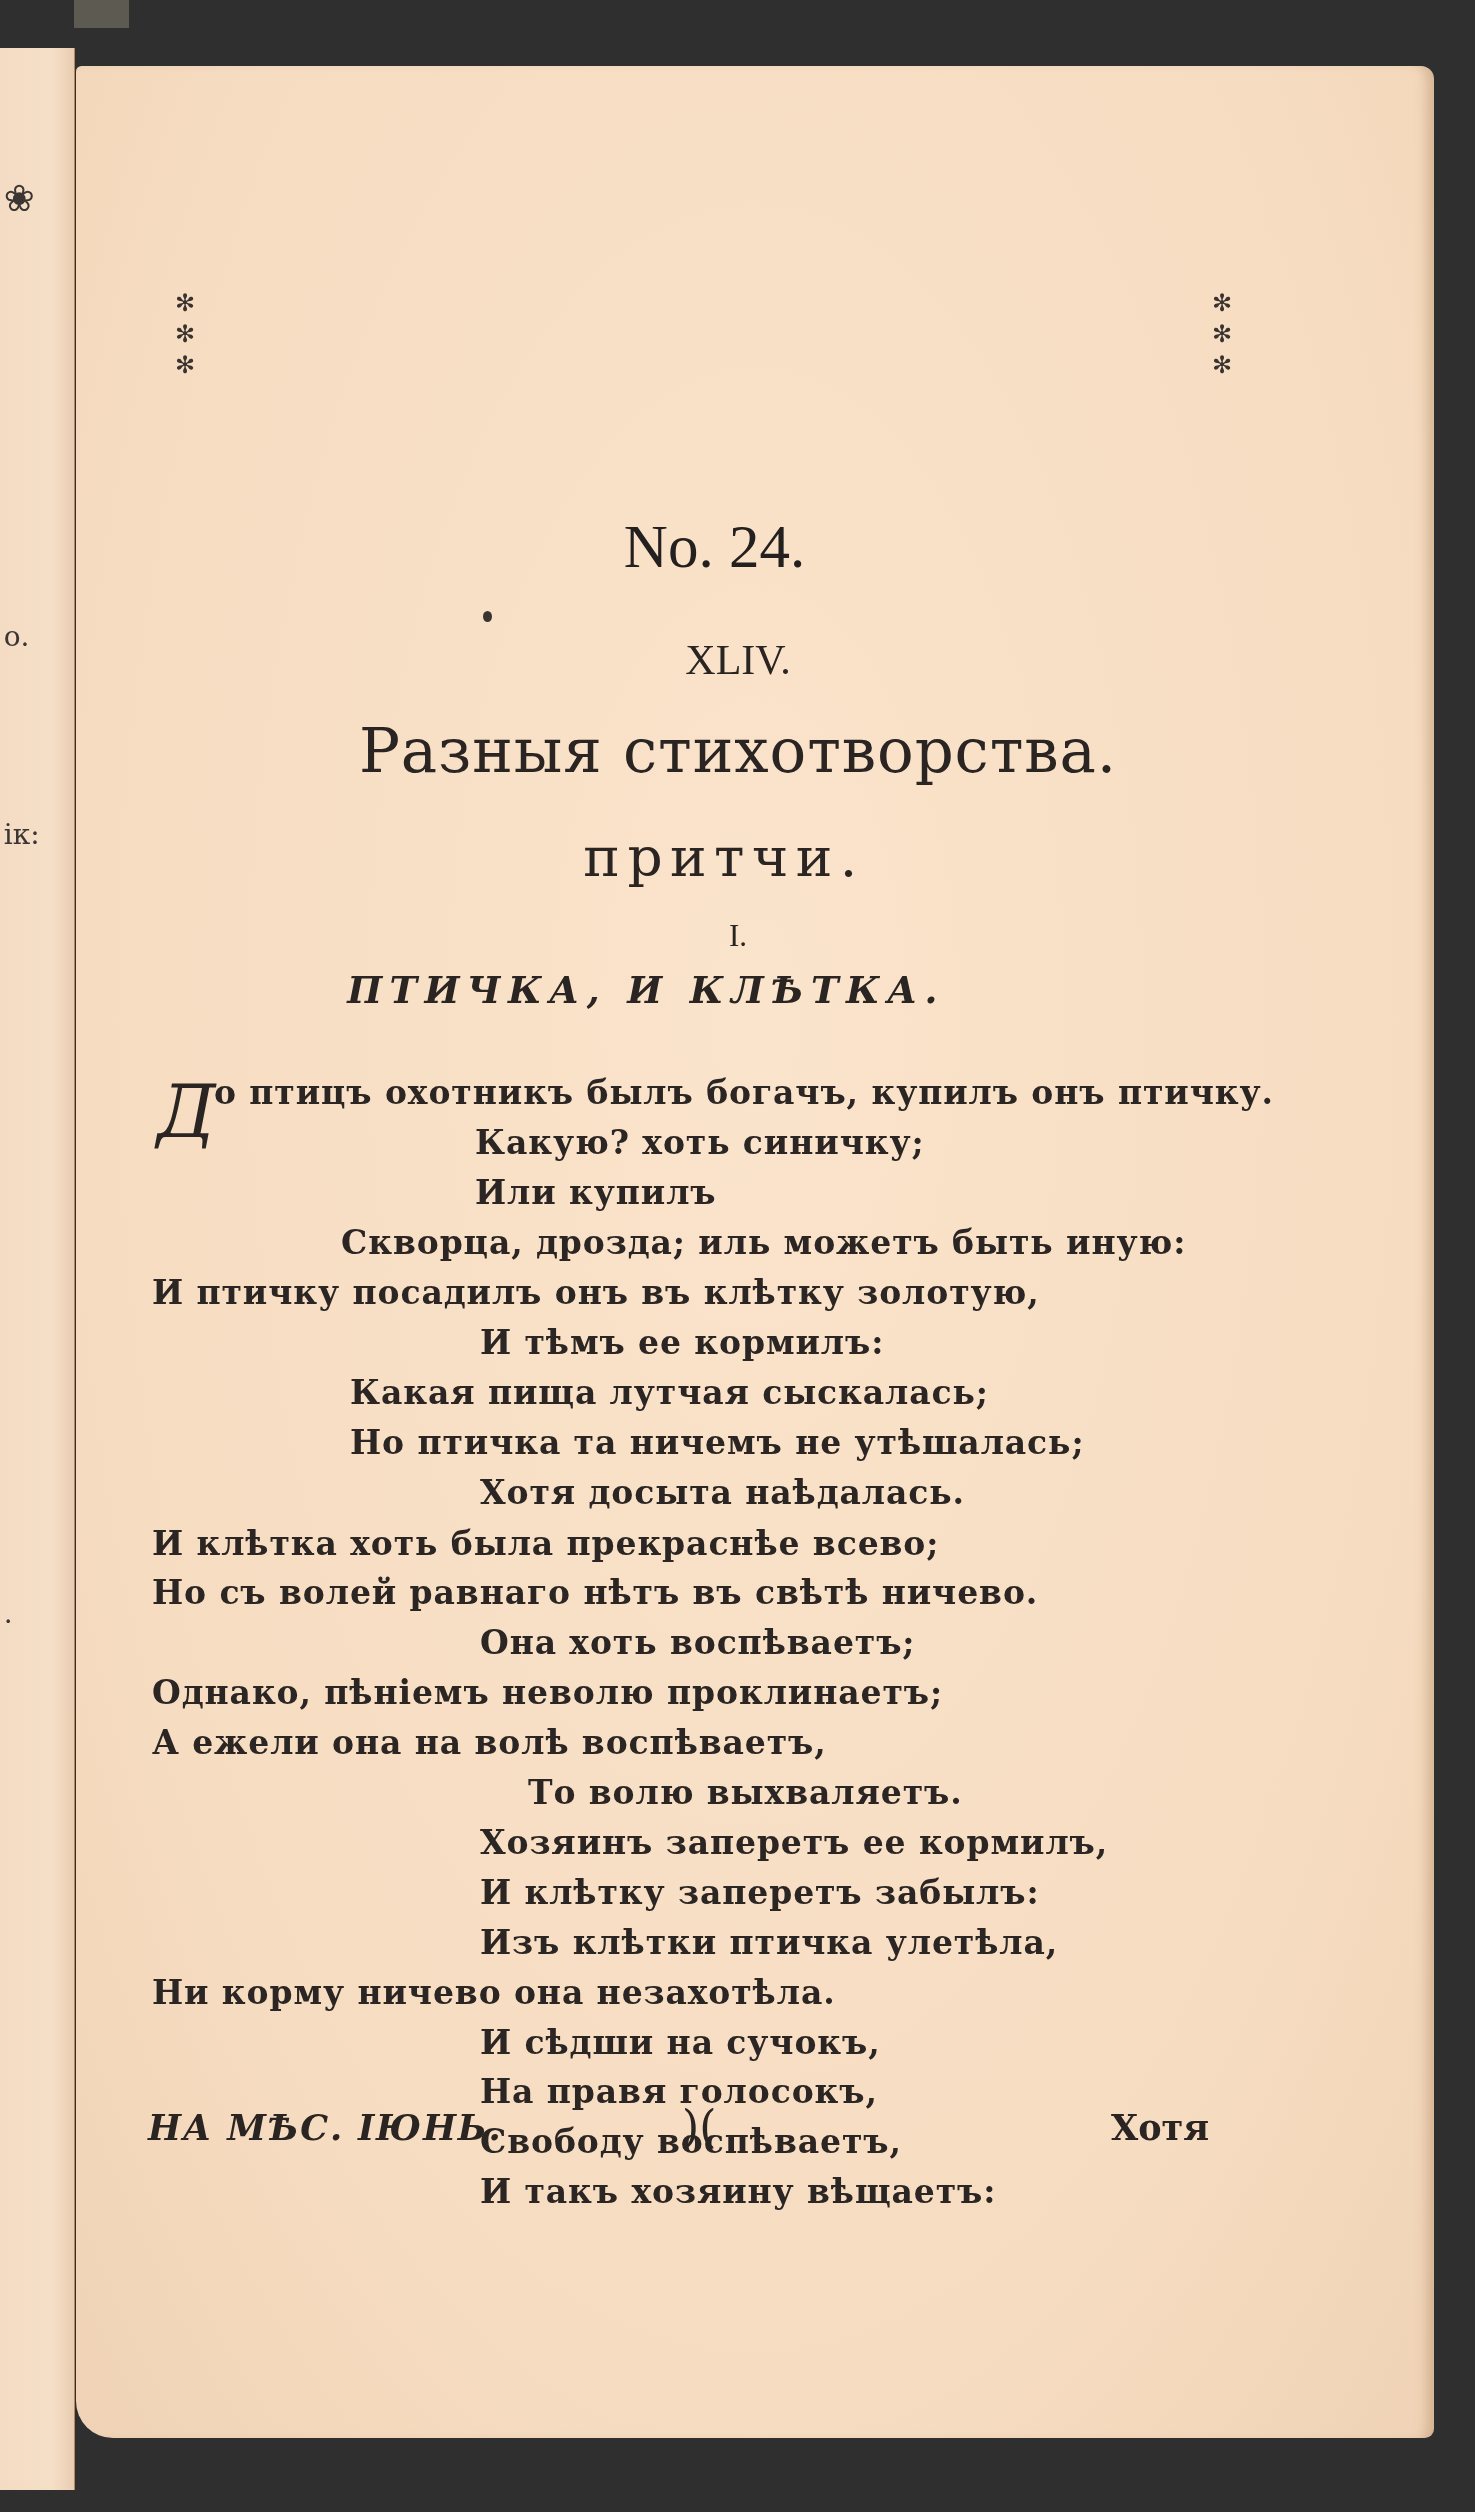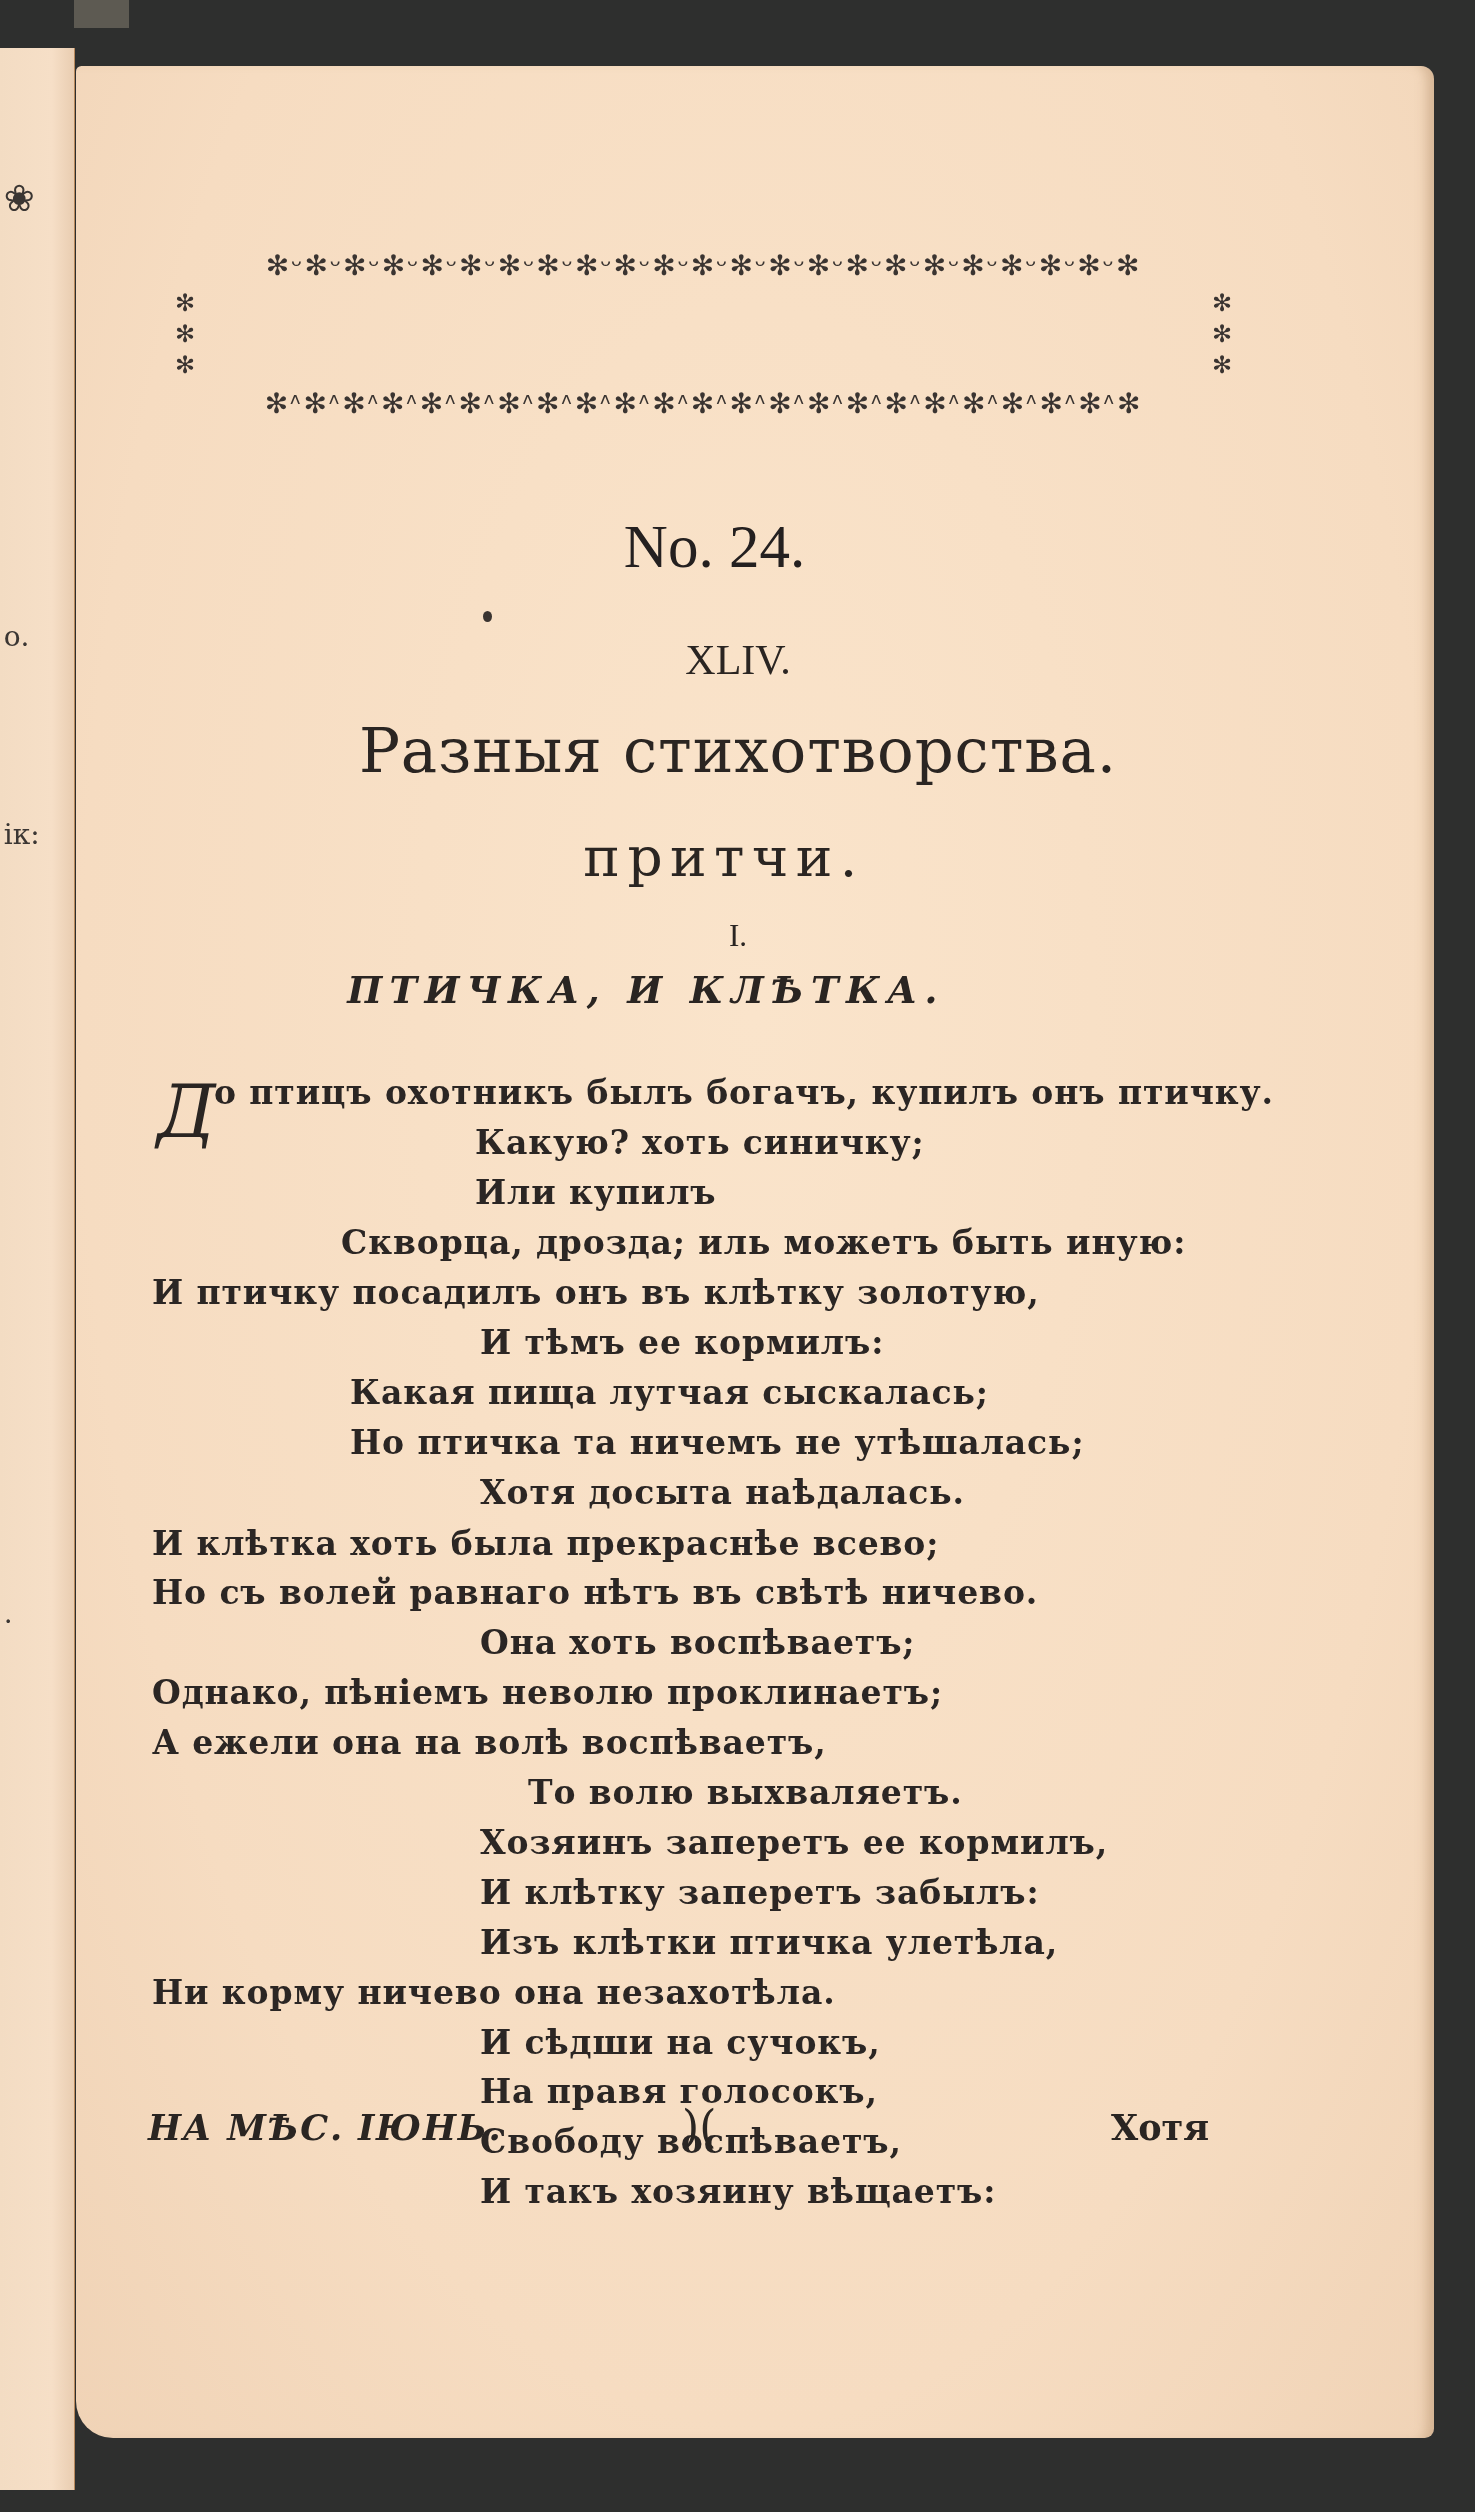--- a/index.html
+++ b/index.html
@@ -100,24 +100,22 @@
 <div class="left-page">
   <span class="left-frag" style="top:572px;">о.</span>
   <span class="left-frag" style="top:770px;">ік:</span>
   <span class="left-frag" style="top:1549px;">.</span>
   <span class="left-frag" style="top:129px; font-size:37px;">❀</span>
 </div>
 
 <div class="page"></div>
 
 <div class="header-frame">
-  <div class="orn-row orn-top">✻ᵕ✻ᵕ✻ᵕ✻ᵕ✻ᵕ✻ᵕ✻ᵕ✻ᵕ✻ᵕ✻ᵕ✻ᵕ✻ᵕ✻ᵕ✻ᵕ✻ᵕ✻ᵕ✻ᵕ✻ᵕ✻ᵕ✻ᵕ✻ᵕ✻ᵕ✻</div>
   <div class="orn-side orn-left">✻ ✻ ✻</div>
   <div class="orn-side orn-right">✻ ✻ ✻</div>
-  <div class="orn-row orn-bottom">✻ᶺ✻ᶺ✻ᶺ✻ᶺ✻ᶺ✻ᶺ✻ᶺ✻ᶺ✻ᶺ✻ᶺ✻ᶺ✻ᶺ✻ᶺ✻ᶺ✻ᶺ✻ᶺ✻ᶺ✻ᶺ✻ᶺ✻ᶺ✻ᶺ✻ᶺ✻</div>
 </div>
 
 <div class="issue-number">No. 24.</div>
 <div class="dot" style="left:483px; top:611px;"></div>
 <div class="section-number">XLIV.</div>
 <div class="section-title">Разныя стихотворства.</div>
 <div class="subsection">притчи.</div>
 <div class="fable-number">I.</div>
 <div class="fable-title">ПТИЧКА, И КЛѢТКА.</div>
 

